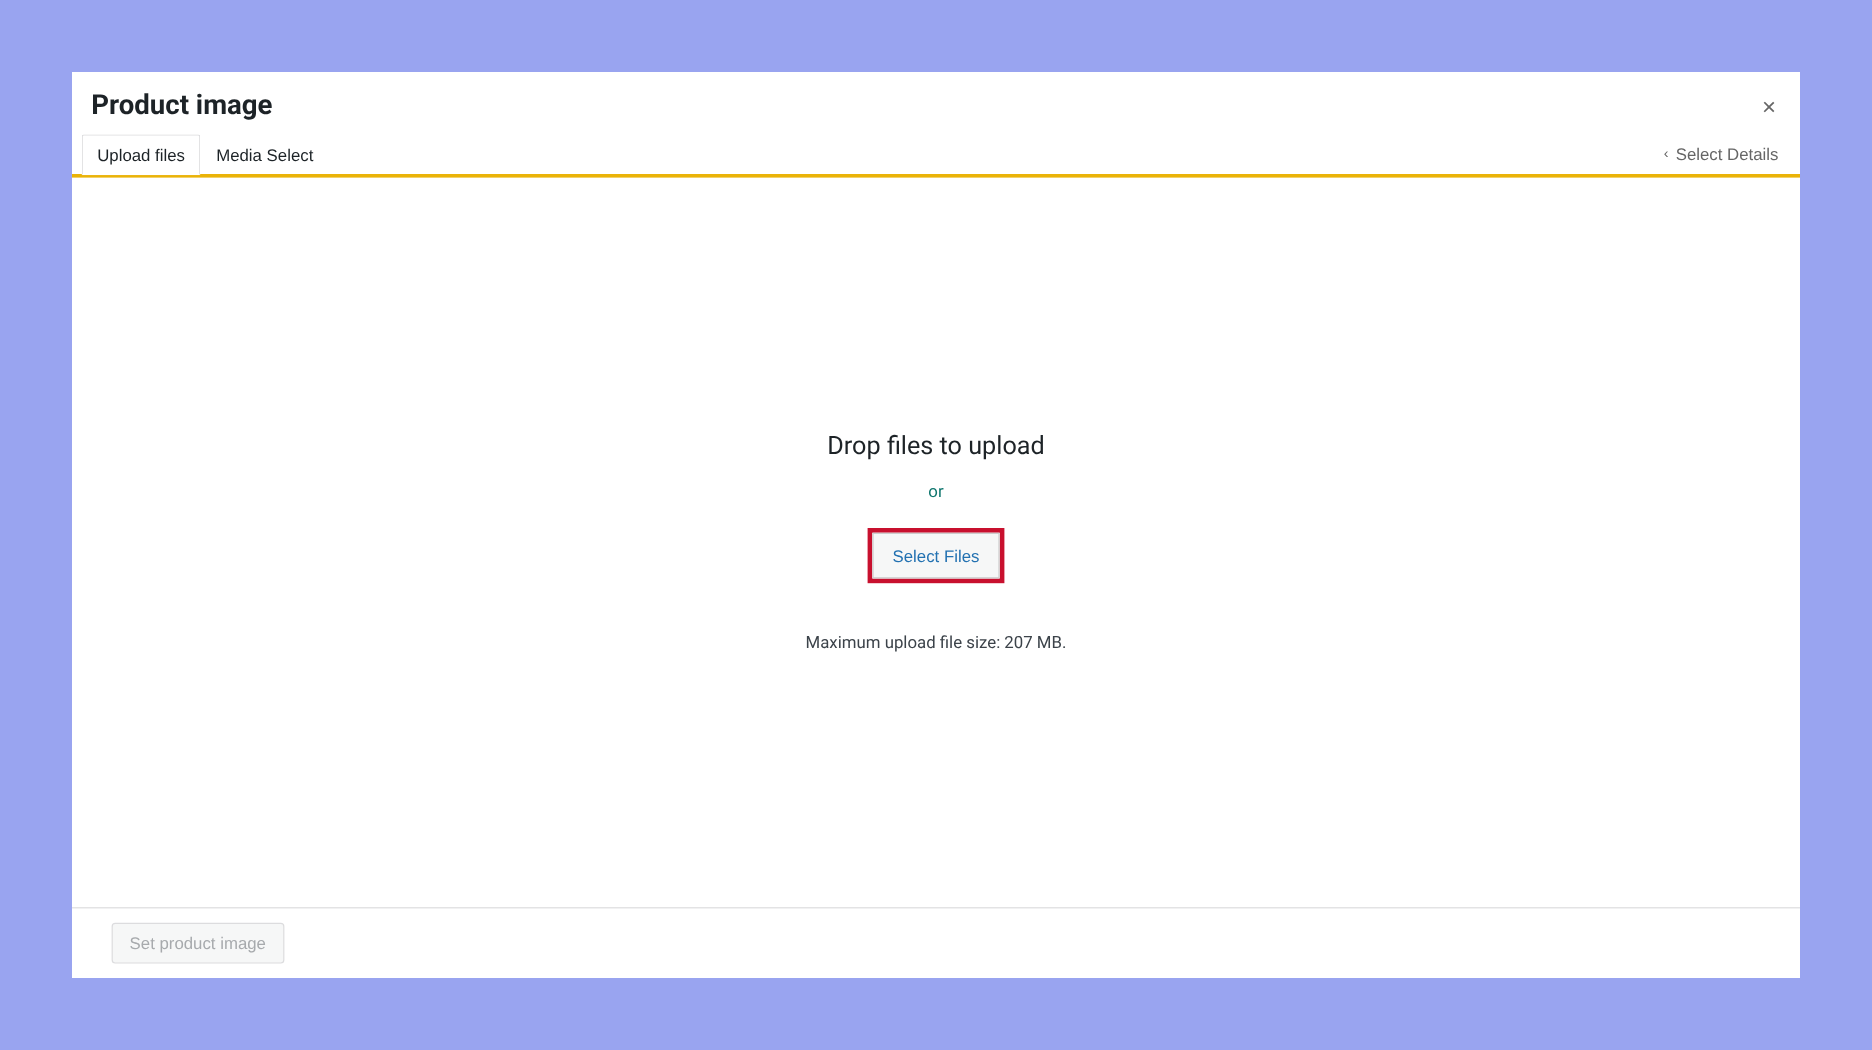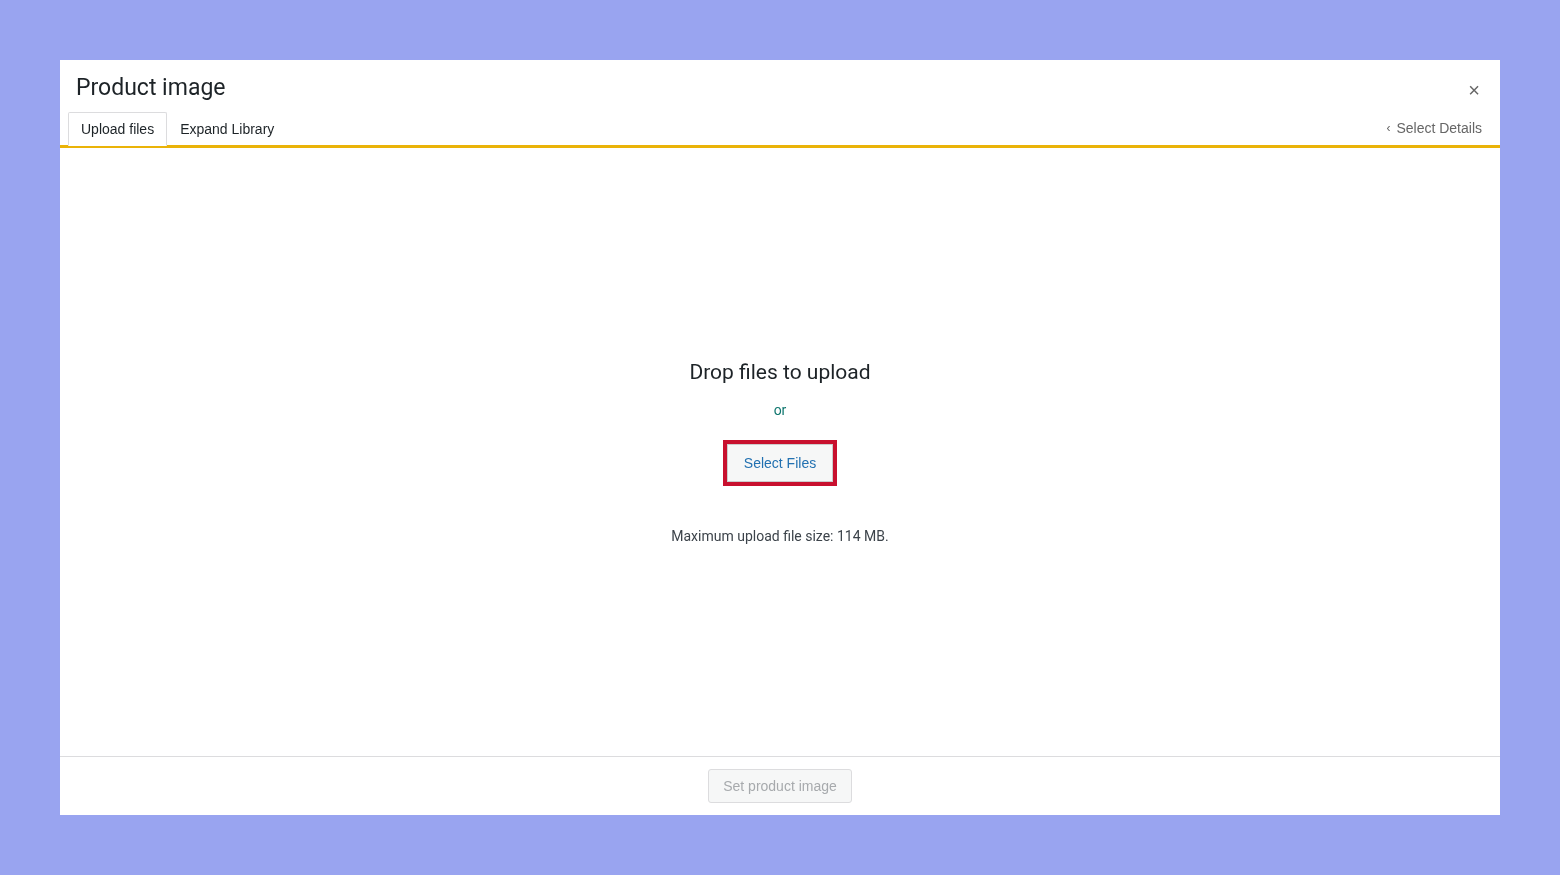--- a/index.html
+++ b/index.html
@@ -24,21 +24,21 @@
       display: flex;
       flex-direction: column;
       position: relative;
     }
     .modal-header {
       padding: 14px 16px 10px 16px;
       position: relative;
     }
     .modal-title {
       font-size: 23px;
-      font-weight: 400;
+      font-weight: 700;
       color: #1d2327;
     }
     .close-button {
       position: absolute;
       top: 20px;
       right: 20px;
       font-size: 20px;
       color: #666;
       cursor: pointer;
       background: none;
@@ -121,23 +121,23 @@
       cursor: pointer;
       display: block;
     }
     .max-size-text {
       font-size: 14px;
       color: #3c434a;
       margin-top: 28px;
     }
     .modal-footer {
       border-top: 1px solid #dcdcde;
-      padding: 12px 16px;
+      padding: 12px 33px;
       display: flex;
-      justify-content: center;
+      justify-content: flex-start;
     }
     .set-image-button {
       background: #f6f7f7;
       border: 1px solid #dcdcde;
       color: #a7aaad;
       font-size: 14px;
       padding: 8px 14px;
       border-radius: 3px;
       cursor: default;
     }
@@ -152,34 +152,34 @@
       <span>×</span>
     </button>
   </div>
 
   <div class="tabs-row">
     <div class="tabs">
       <button class="tab active">
         <span>Upload files</span>
       </button>
       <button class="tab">
-        <span>Expand Library</span>
+        <span>Media Select</span>
       </button>
     </div>
     <button class="expand-details">
       <span class="chevron-left">‹</span>
       <span>Select Details</span>
     </button>
   </div>
 
   <div class="content-area">
     <div class="drop-heading">Drop files to upload</div>
     <div class="or-text">or</div>
     <div class="select-files-wrapper">
       <button class="select-files-button">Select Files</button>
     </div>
-    <div class="max-size-text">Maximum upload file size: 114 MB.</div>
+    <div class="max-size-text">Maximum upload file size: 207 MB.</div>
   </div>
 
   <div class="modal-footer">
     <button class="set-image-button">Set product image</button>
   </div>
 </div>
 
 </body></html>

